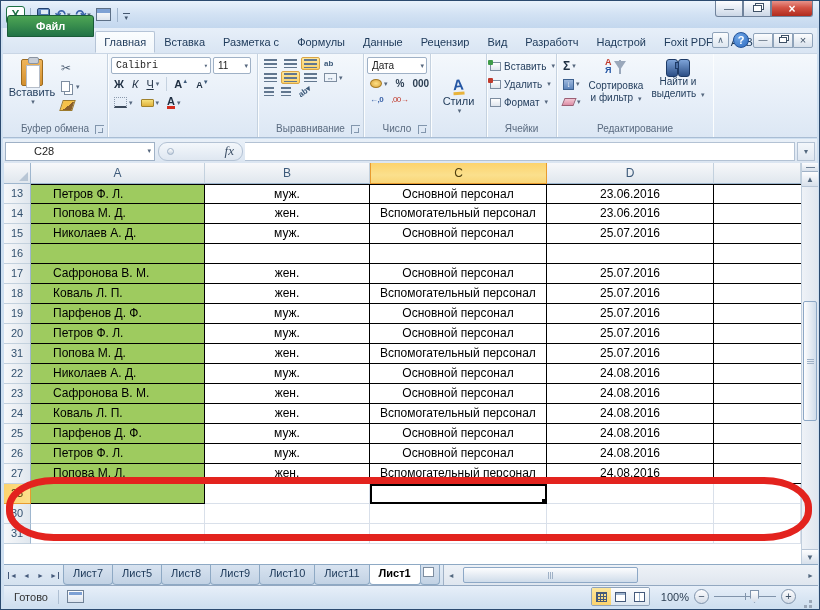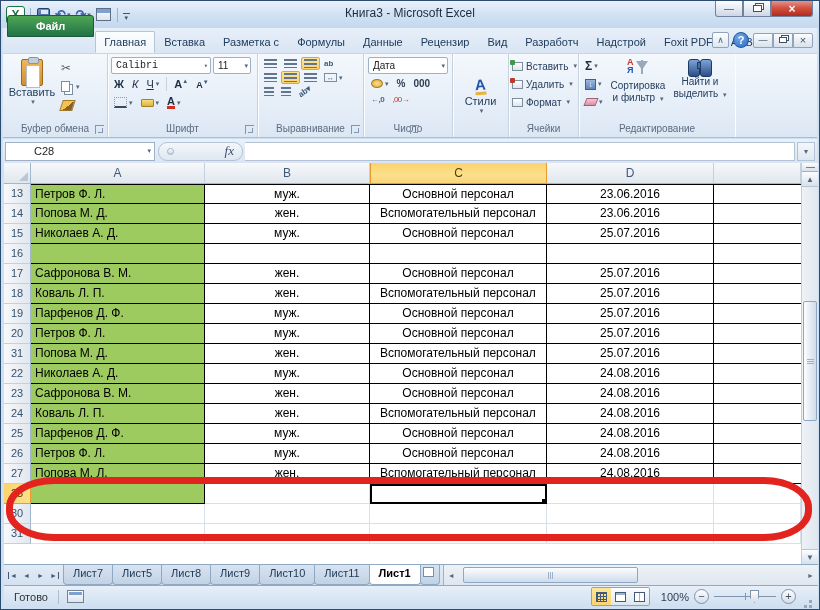--- a/index.html
+++ b/index.html
@@ -85,21 +85,21 @@
   .ic-border{width:13px;height:11px;border:1px dotted #8b9aad;border-bottom:2px solid #3c4a5c;}
   .ic-fill{width:13px;height:8px;background:linear-gradient(#f6e07a,#e0b23c);border:1px solid #a0822c;border-radius:1px;}
   .fclr{font-size:11px;font-weight:bold;color:#1f2f42;border-bottom:3px solid #d42c1e;line-height:10px;}
   
   .g-align{width:106px;}
   .arow{display:flex;gap:1px;margin-bottom:1px;align-items:center;}
   .ali{width:13px;height:9px;background:repeating-linear-gradient(#62778f 0 2px,transparent 2px 4px);}
   .ic-wrap,.ic-orient{font-size:8px;color:#3d5a7a;font-weight:bold;}
   .ic-merge{width:13px;height:9px;border:1px solid #7d8da0;font-size:7px;color:#3d5a7a;display:flex;align-items:center;justify-content:center;}
   
-  .g-num{width:89px;align-items:center;}
+  .g-num{width:67px;}
   .ic-coin{width:12px;height:9px;border-radius:50%;background:radial-gradient(#ffe184,#d9a33c);border:1px solid #a77b24;}
   .numtxt{font-size:10px;color:#2c3e52;font-weight:bold;}
   .dectxt{font-size:8px;color:#2c3e52;letter-spacing:-0.5px;}
   .dectxt b{color:#3a62a8;}
   .dectxt i{color:#c0392b;font-style:normal;}
   
   .g-styles{width:56px;}
   .big-one{display:flex;flex-direction:column;align-items:center;justify-content:center;height:100%;font-size:11px;color:#26405f;}
   .ic-styles{font-size:15px;font-weight:bold;color:#2456a4;border-bottom:3px solid #e8b33c;line-height:15px;transform:rotate(-4deg);}
   
@@ -150,21 +150,21 @@
   .corner::after{content:"";position:absolute;right:2px;bottom:2px;border-left:9px solid transparent;border-bottom:9px solid #b8c6d5;}
   .chd{background:linear-gradient(#f7f8fa,#e0e7ee);border-right:1px solid #c3d1de;border-bottom:1px solid #9eb6ce;
     font-size:12px;color:#3d5a7a;text-align:center;line-height:20px;}
   .chd.on{background:linear-gradient(#fcd36d,#fbe08d 60%,#f9d678);border-right:1px solid #e89b2f;border-left:1px solid #e89b2f;border-bottom:1px solid #e89b2f;color:#51400f;}
   .wA{width:174px;}.wB{width:165px;}.wC{width:177px;}.wD{width:167px;}.wE{width:87px;}
   .grow{display:flex;height:20px;}
   .rh{width:27px;background:linear-gradient(90deg,#f7f8fa,#e0e7ee);border-right:1px solid #9eb6ce;border-bottom:1px solid #c3d1de;
     font-size:11px;color:#33516f;text-align:center;line-height:19px;}
   .rh.on{background:linear-gradient(90deg,#fcd36d,#fbe08d);border-right:1px solid #e89b2f;border-bottom:1px solid #e89b2f;color:#51400f;}
   .cell{font-size:12px;line-height:19px;color:#000;overflow:hidden;white-space:nowrap;}
-  .cell.la{padding-left:4px;}
+  .cell.la{padding-left:22px;}
   .cell.ctr{text-align:center;}
   .tb{border-right:1px solid #000;border-bottom:1px solid #000;}
   .tbe{border-bottom:1px solid #000;}
   .lg{border-right:1px solid #d9e0ea;border-bottom:1px solid #d9e0ea;}
   .bt{border-top:1px solid #000;}
   .green{background:#9ecb5f;}
   .sel{position:relative;border:2px solid #000 !important;}
   .sel::after{content:"";position:absolute;right:-3px;bottom:-3px;width:5px;height:5px;background:#000;border:1px solid #fff;}
 
   
@@ -251,21 +251,20 @@
         </div>
       <div class="qbtn">
           <span class="ic-qgrid"></span>
         </div>
       <div class="qsep"></div>
       <div class="qat-more">
           <b></b>
           <span>▾</span>
         </div>
     </div>
-    <div class="title-text">Книга3  -  Microsoft Excel</div>
     <div class="winbtns">
       <div class="wbtn minb">—</div>
       <div class="wbtn">
           <span class="ic-restore"></span>
         </div>
       <div class="wbtn closeb">×</div>
     </div>
   </div>
 
   <div class="tabrow">
@@ -358,21 +357,20 @@
           <span class="sbtn">
               <span class="ic-fill"></span>
               <span class="dd">▾</span>
             </span>
           <span class="sbtn">
               <span class="fclr">А</span>
               <span class="dd">▾</span>
             </span>
         </div>
       </div>
-      <div class="g-label"><span>Шрифт</span><span class="dlg"></span></div>
     </div>
 
     <div class="group g-align">
       <div class="g-body">
         <div class="arow">
           <span class="sbtn">
               <span class="ali"></span>
             </span>
           <span class="sbtn">
               <span class="ali"></span>

